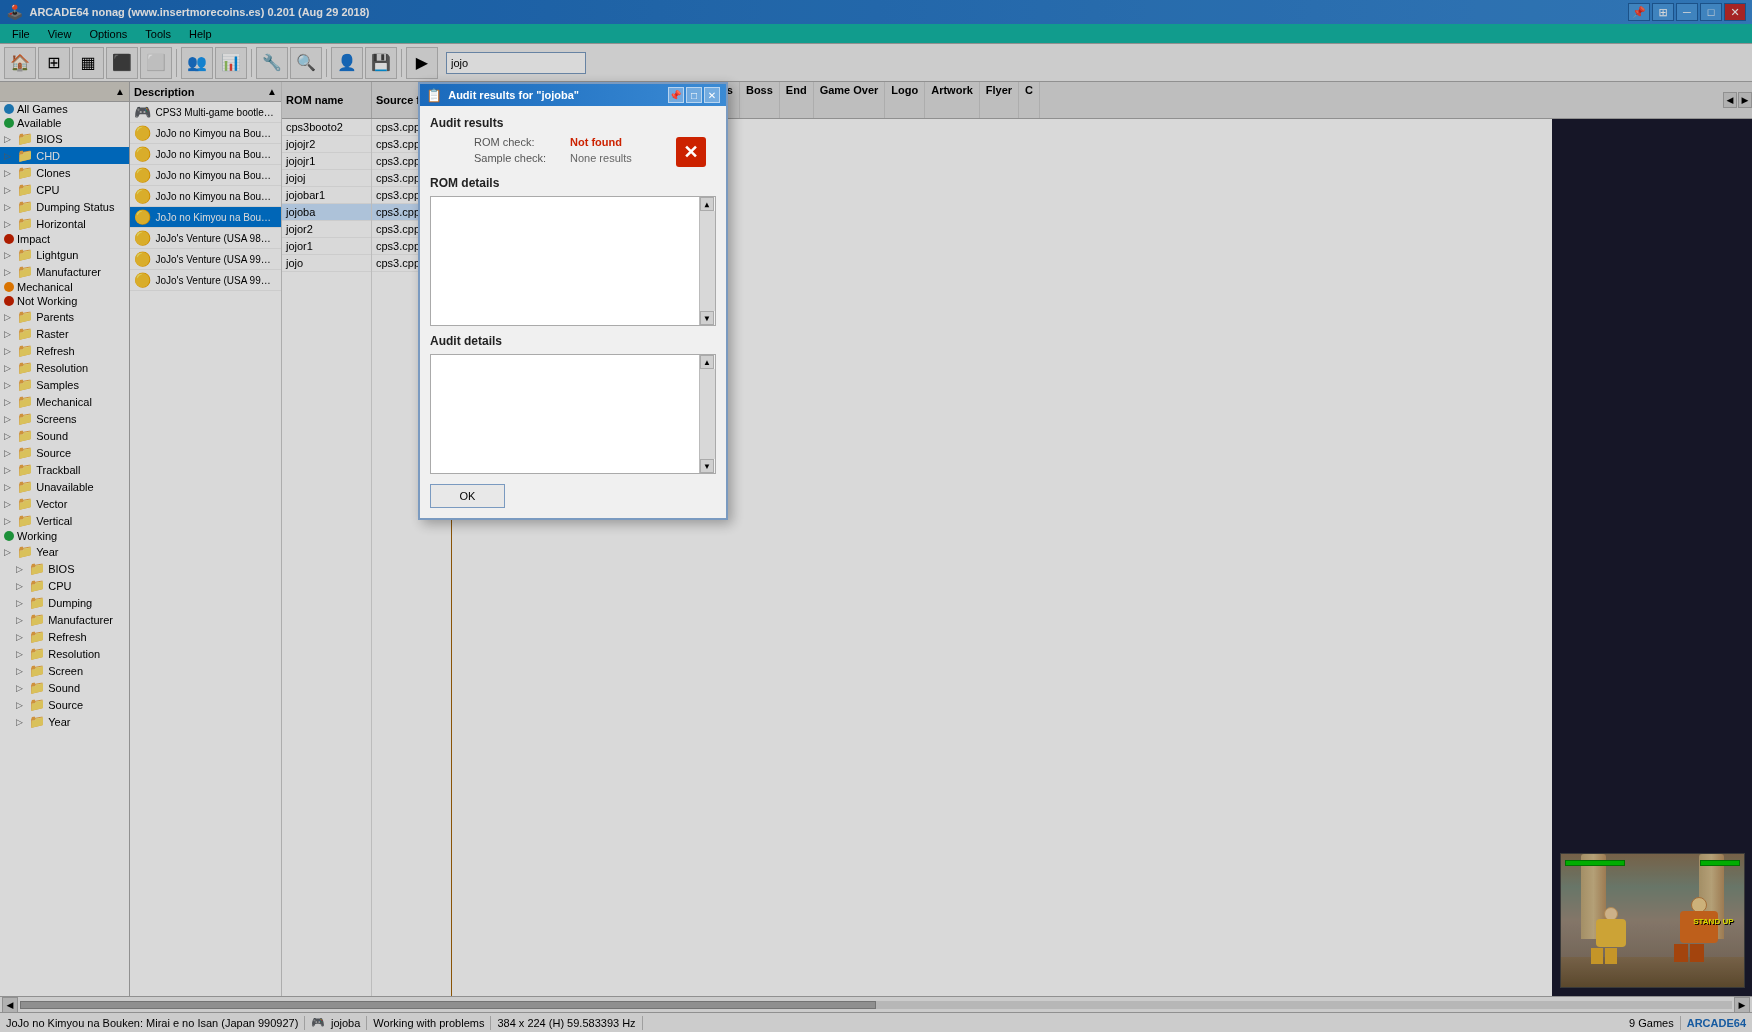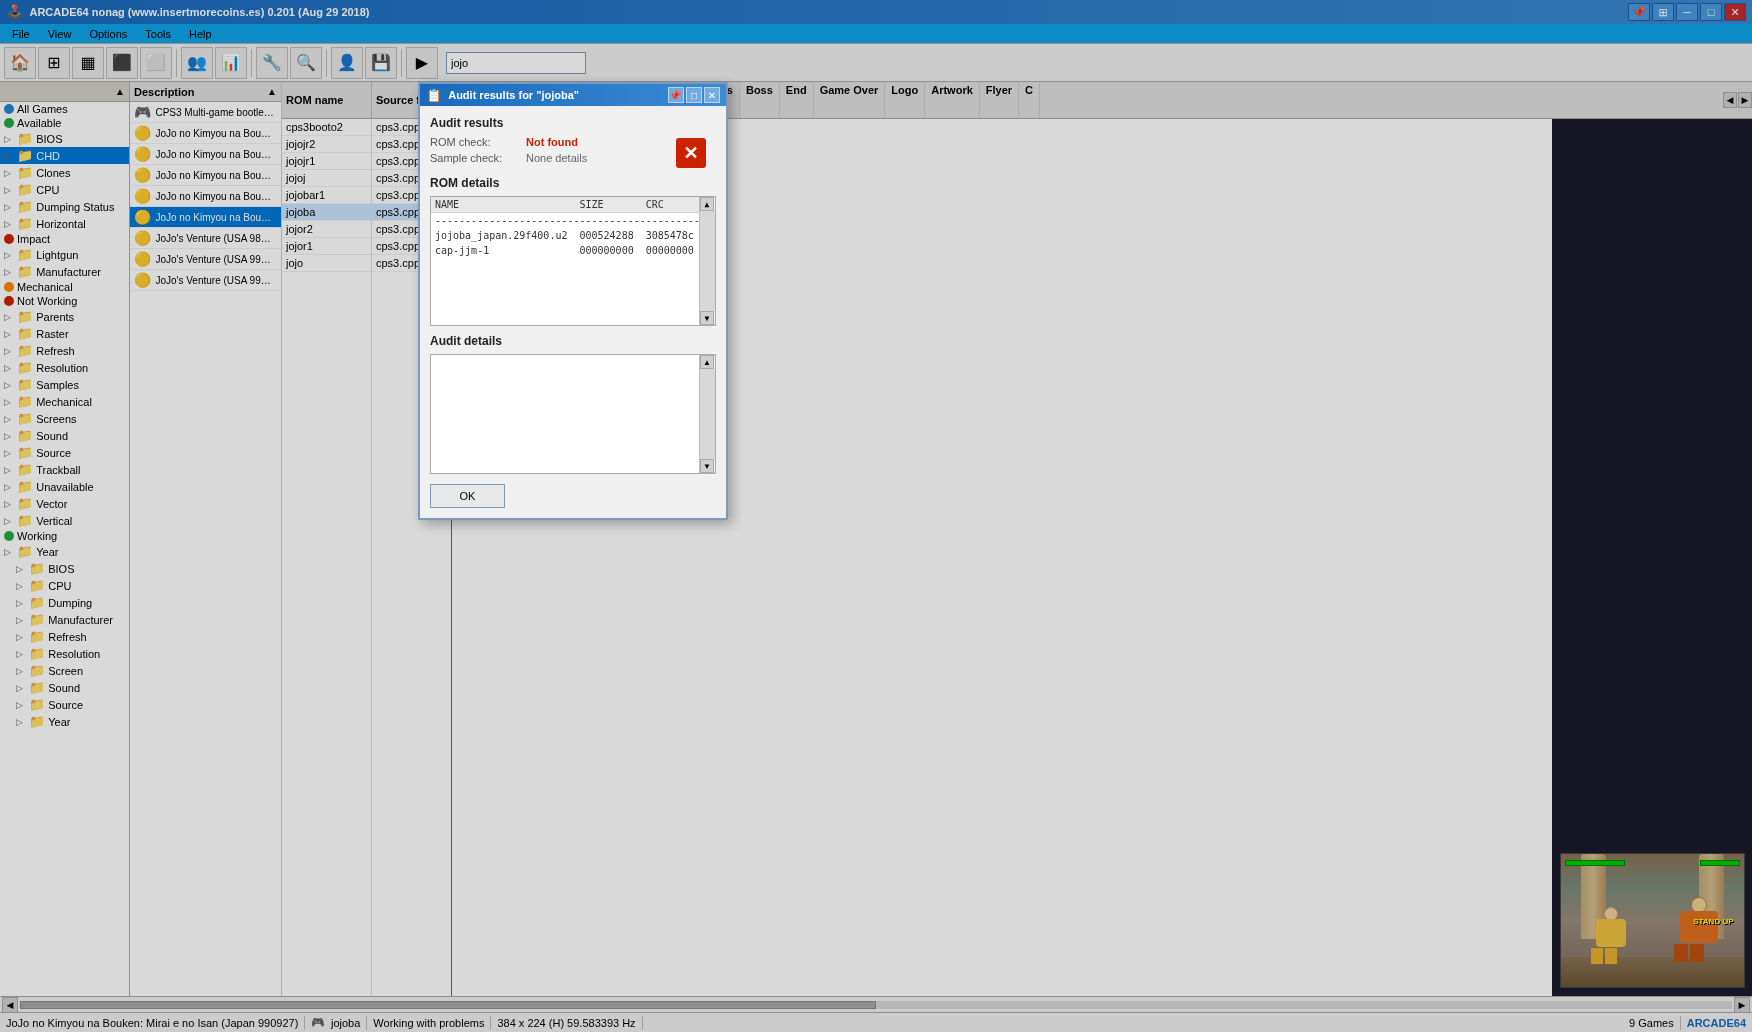--- a/index.html
+++ b/index.html
@@ -32,21 +32,21 @@
       background: #4a9ae0;
       border: 1px solid #2060a0;
       color: white;
       font-size: 11px;
       cursor: pointer;
       display: flex; align-items: center; justify-content: center;
     }
 
     
     #menu-bar {
-      background: #0ea5e9;
+      background: #14b8a6;
       height: 20px;
       display: flex;
       align-items: center;
       padding: 0 4px;
       border-bottom: 1px solid #aaa;
       gap: 2px;
     }
     .menu-item {
       padding: 2px 8px;
       cursor: pointer;
@@ -241,21 +241,21 @@
       width: 30px; height: 30px;
       background: #cc2200;
       border-radius: 3px;
       display: flex; align-items: center; justify-content: center;
       color: white;
       font-size: 18px;
       font-weight: bold;
       margin-left: auto;
       margin-right: 10px;
     }
-    .check-section { display: flex; align-items: flex-end; margin-bottom: 8px; }
+    .check-section { display: flex; align-items: center; margin-bottom: 8px; margin-left: 44px; }
     .check-fields { flex: 1; }
 
     .rom-details-box {
       border: 1px solid #aaa;
       background: white;
       height: 130px;
       margin-bottom: 8px;
       overflow-y: auto;
       font-family: monospace;
       font-size: 10px;
@@ -843,34 +843,28 @@
     <div class="dialog-section-title">Audit results</div>
 
     <div class="check-section">
       <div class="check-fields">
         <div class="check-row">
           <span class="check-label">ROM check:</span>
           <span class="check-value-notfound">Not found</span>
         </div>
         <div class="check-row">
           <span class="check-label">Sample check:</span>
-          <span class="check-value-notrequired">None details</span>
+          <span class="check-value-notrequired">None results</span>
         </div>
       </div>
       <div class="error-icon">✕</div>
     </div>
 
     <div class="dialog-section-title">ROM details</div>
     <div class="rom-details-box box-with-scroll" style="position:relative;">
-      <div style="padding-right:16px;">
-        <div class="rom-details-content" style="background:#e8e8e8;padding:2px 4px;border-bottom:1px solid #ccc;">NAME                    SIZE       CRC</div>
-        <div class="rom-details-content">--------------------------------------------</div>
-        <div class="rom-details-content">jojoba_japan.29f400.u2  000524288  3085478c</div>
-        <div class="rom-details-content">cap-jjm-1               000000000  00000000</div>
-      </div>
       <div class="vscrollbar">
         <div class="vscroll-up">▲</div>
         <div class="vscroll-track"></div>
         <div class="vscroll-down">▼</div>
       </div>
     </div>
 
     <div class="dialog-section-title">Audit details</div>
     <div class="audit-details-box box-with-scroll" style="position:relative;">
       <div style="padding-right:16px;height:100%;"></div>

